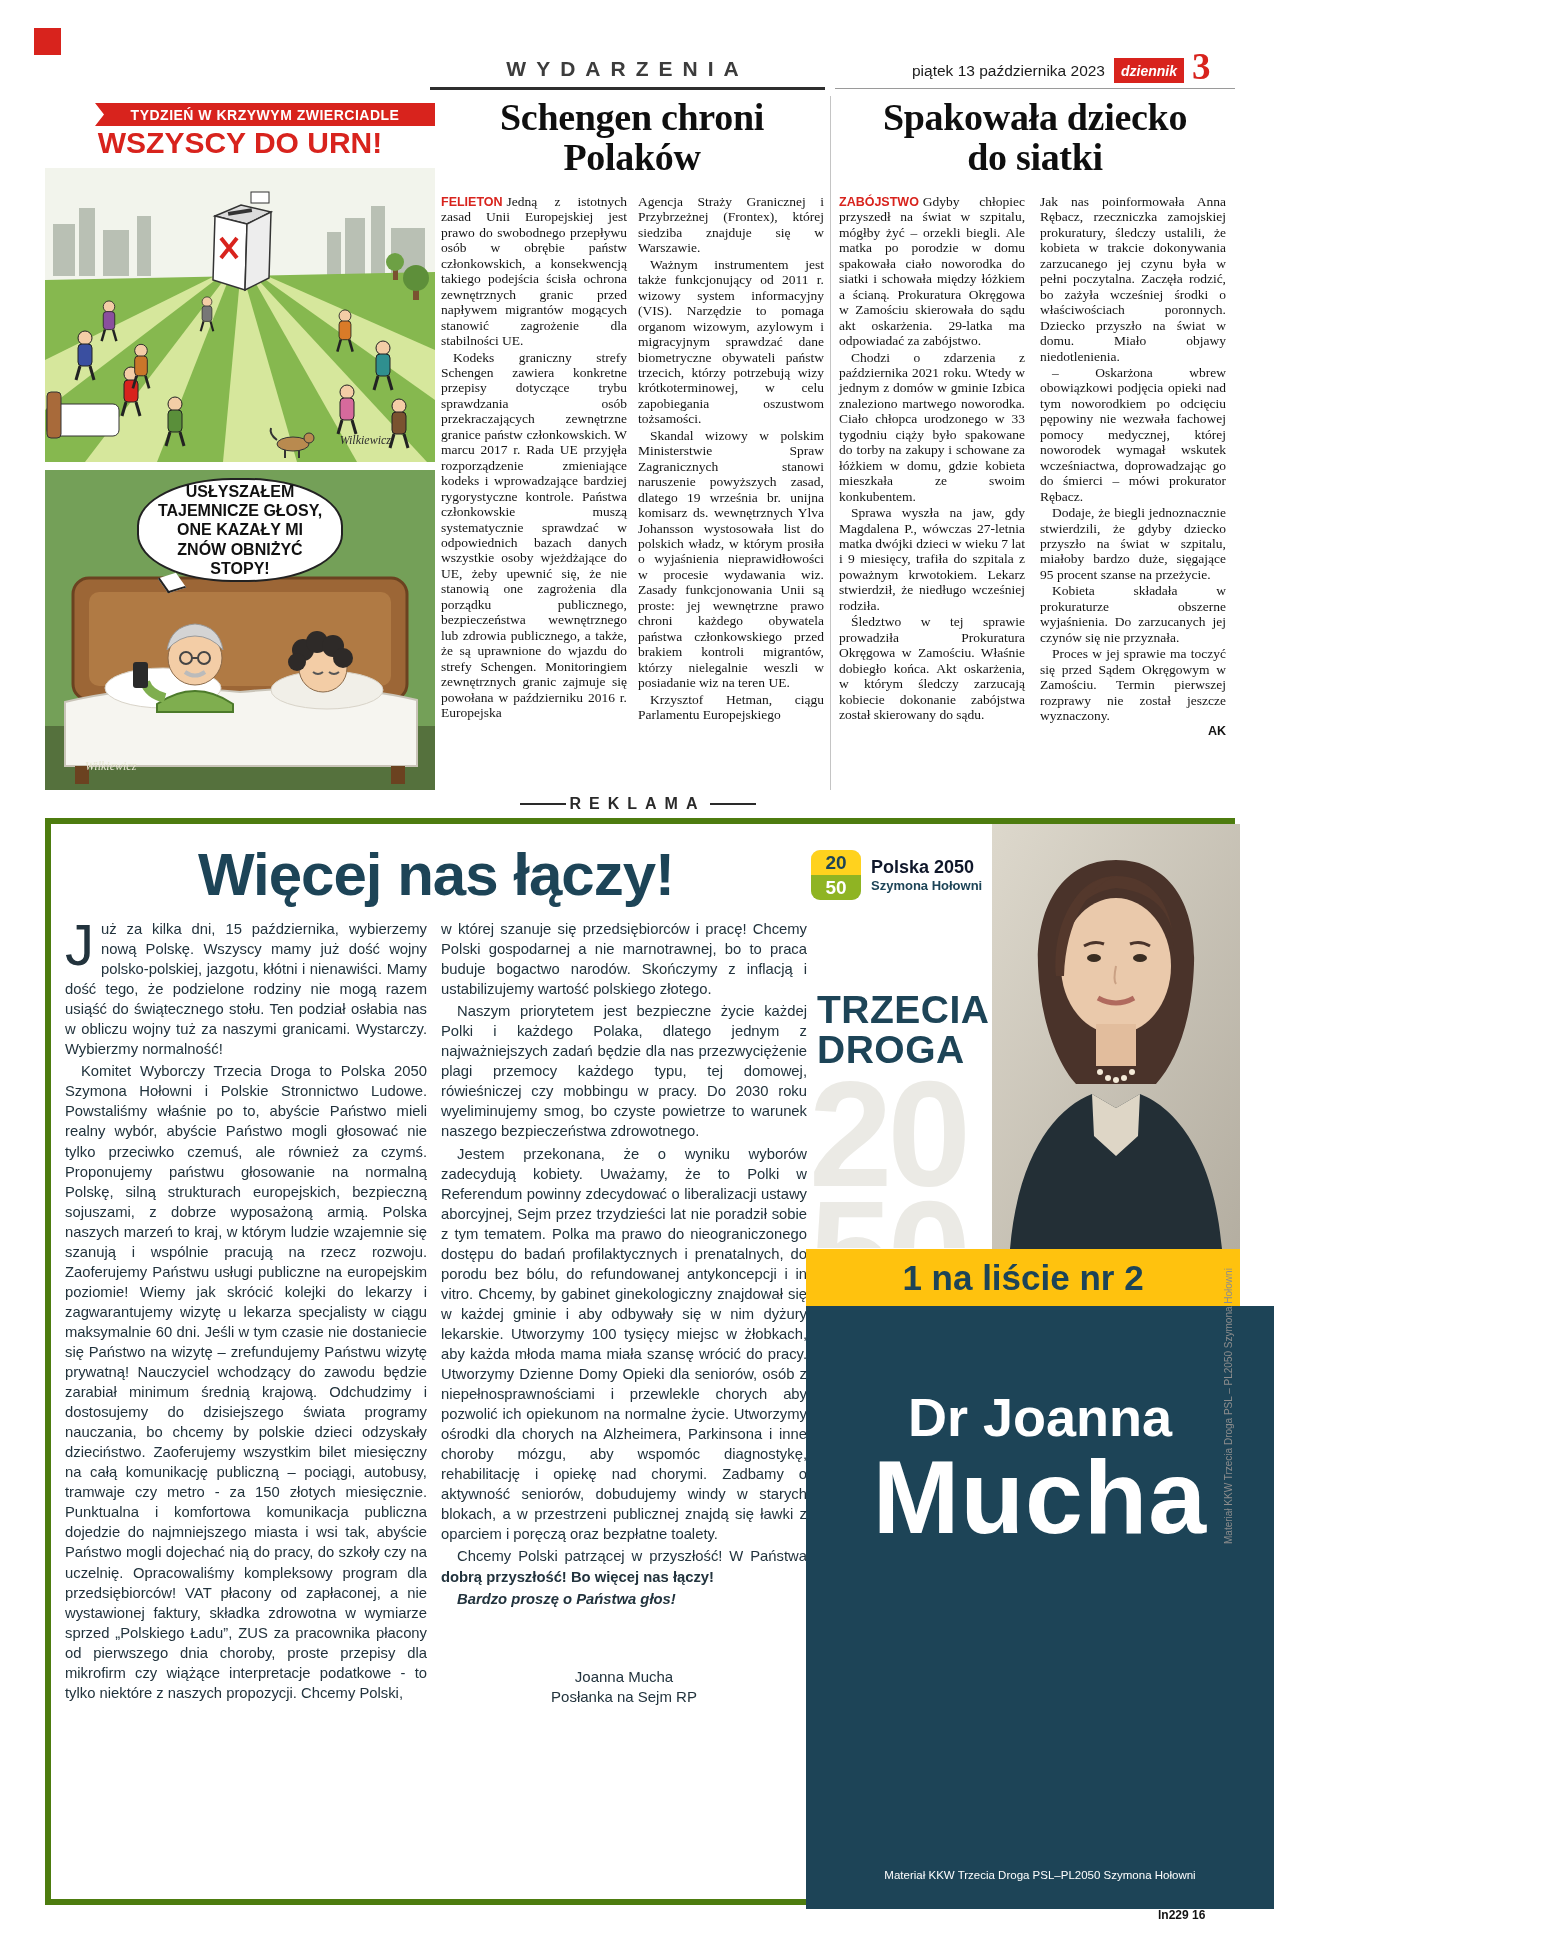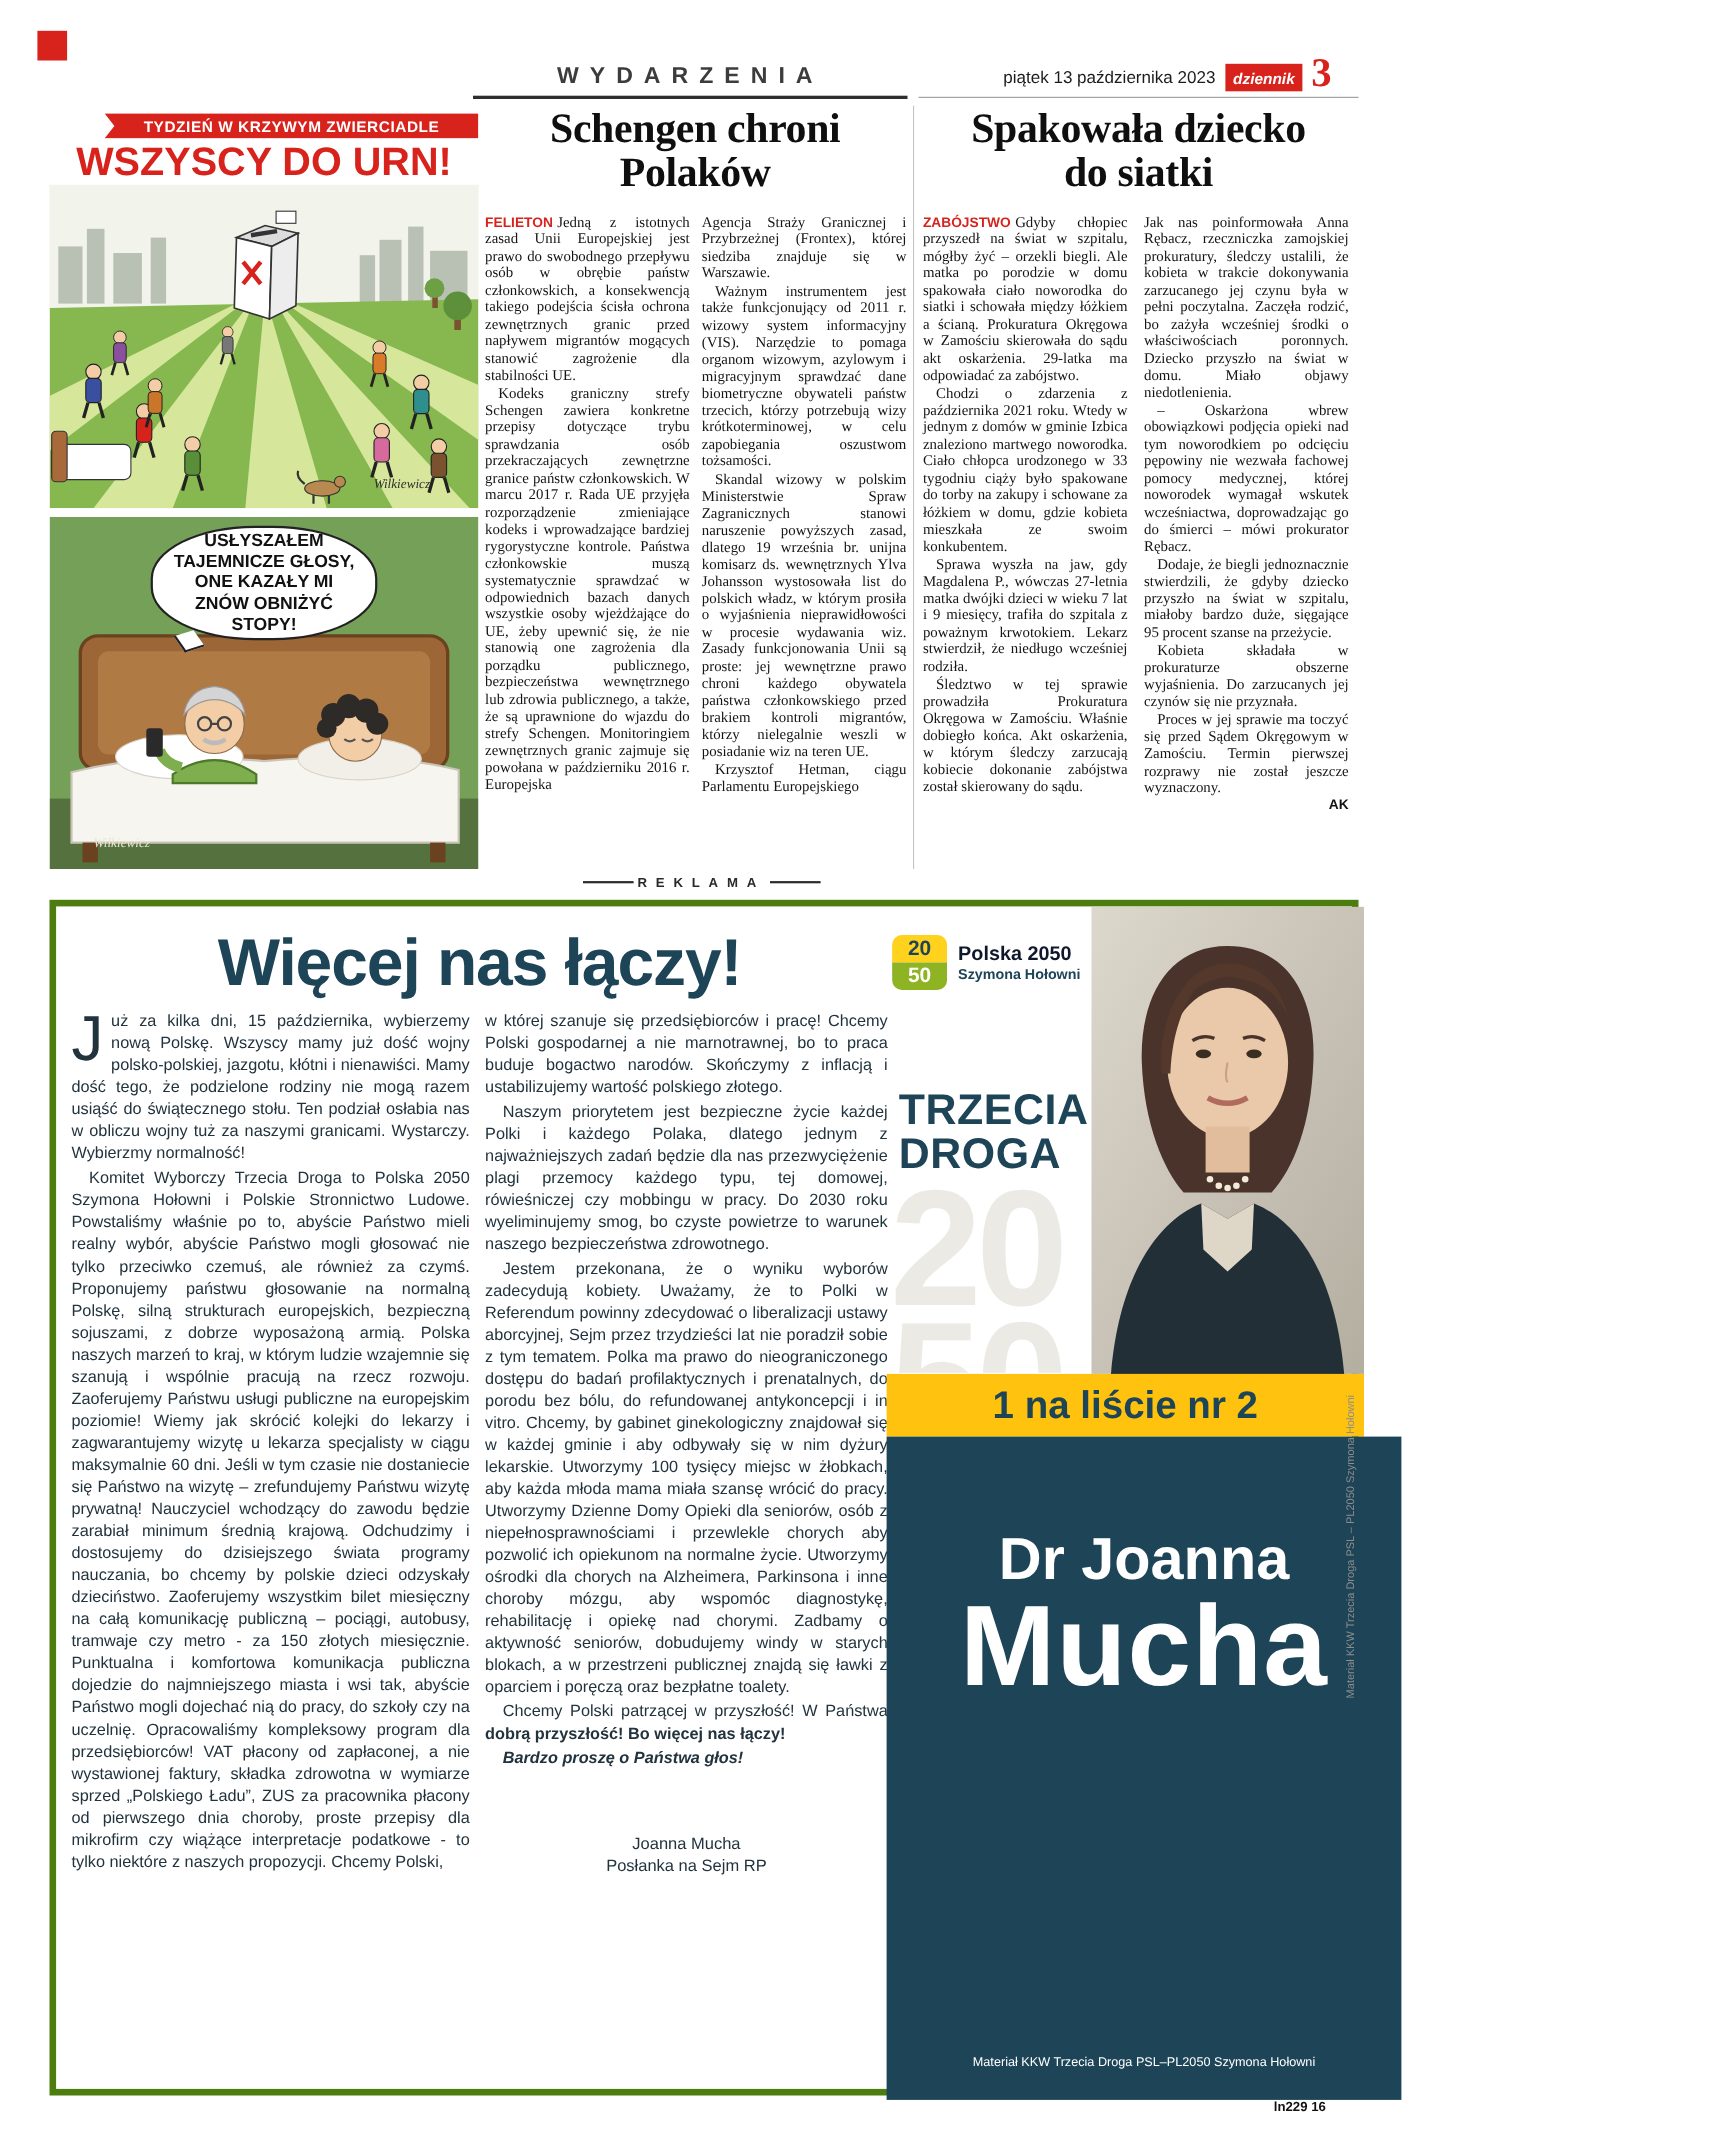--- a/index.html
+++ b/index.html
@@ -19,21 +19,21 @@
       display:flex;align-items:center;justify-content:center;font-style:italic;}
   .page-number{position:absolute;left:1192px;top:45px;font-size:37px;font-weight:bold;color:#d8231d;}
   .header-rule-right{position:absolute;left:835px;top:88px;width:400px;height:1px;background:#9a9a9a;}
 
   
   .kicker{position:absolute;left:95px;top:103px;width:340px;height:23px;background:#d8231d;
       color:#fff;font-family:"Liberation Sans",sans-serif;font-weight:bold;font-size:14px;
       letter-spacing:0.5px;display:flex;align-items:center;justify-content:center;
       clip-path:polygon(0 0,100% 0,100% 100%,0 100%,9px 50%);}
   .cartoon-headline{position:absolute;left:45px;top:126px;width:390px;text-align:center;
-      font-family:"Liberation Sans",sans-serif;font-weight:bold;font-size:36px;color:#d8231d;}
+      font-family:"Liberation Sans",sans-serif;font-weight:bold;font-size:30px;color:#d8231d;}
   .cartoon{position:absolute;left:45px;overflow:hidden;background:#eef0e8;}
   #cartoon1{top:168px;width:390px;height:294px;}
   #cartoon2{top:470px;width:390px;height:320px;}
   .cartoon svg{display:block;width:100%;height:100%;}
   .cartoon-sig{position:absolute;font-style:italic;font-size:12px;color:#2d2d2d;
       font-family:"Liberation Serif",serif;}
   #sig1{right:44px;bottom:14px;}
   #sig2{left:40px;bottom:16px;color:#e6e6d2;}
   .speech-bubble{position:absolute;left:92px;top:8px;width:206px;height:104px;background:#fff;
       border:2.5px solid #222;border-radius:46%;display:flex;align-items:center;justify-content:center;
@@ -57,21 +57,21 @@
   #a2-col2{left:1040px;}
   .article-col p{margin:0 0 1px 0;text-indent:12px;}
   .article-col p.first{text-indent:0;}
   .tag{font-family:"Liberation Sans",sans-serif;font-weight:bold;color:#d8231d;font-size:12.5px;
       margin-right:4px;}
   .byline{text-align:right;font-family:"Liberation Sans",sans-serif;font-weight:bold;
       font-size:12.5px;margin-top:4px;text-indent:0;}
 
   
   .reklama{position:absolute;left:40px;top:795px;width:1195px;display:flex;align-items:center;
-      justify-content:center;gap:4px;font-family:"Liberation Sans",sans-serif;font-size:12px;
+      justify-content:center;gap:4px;font-family:"Liberation Sans",sans-serif;font-size:16px;
       font-weight:bold;letter-spacing:8px;color:#2a2a2a;}
   .reklama .dash{width:46px;height:2px;background:#2a2a2a;}
 
   
   .ad{position:absolute;left:45px;top:818px;width:1190px;height:1087px;border:6px solid #4d7c0f;
       font-family:"Liberation Sans",sans-serif;color:#22333d;background:#fff;box-sizing:border-box;padding-left:20px;}
   .ad-headline{position:absolute;left:0;top:16px;width:770px;text-align:center;font-size:60px;
       font-weight:bold;color:#1d4457;letter-spacing:-1px;}
   .ad-col{position:absolute;top:95px;font-size:14.8px;line-height:1.355;text-align:justify;hyphens:auto;}
   #ad-col1{left:14px;width:362px;}

